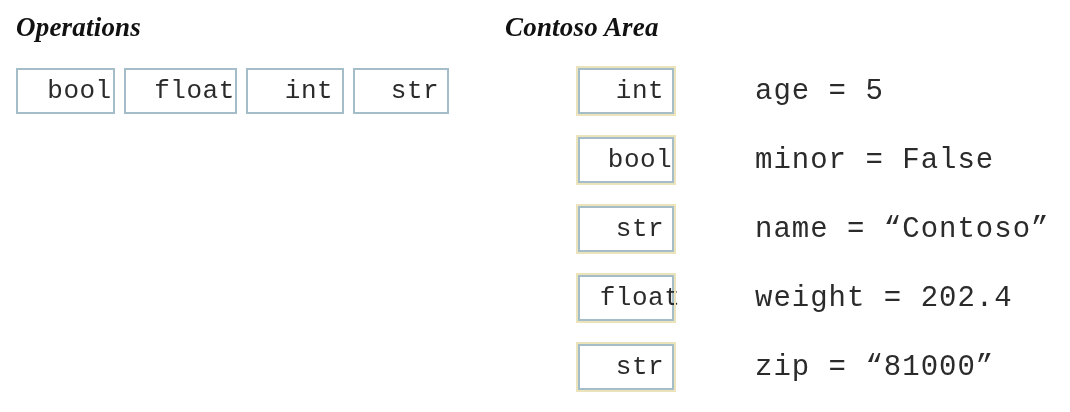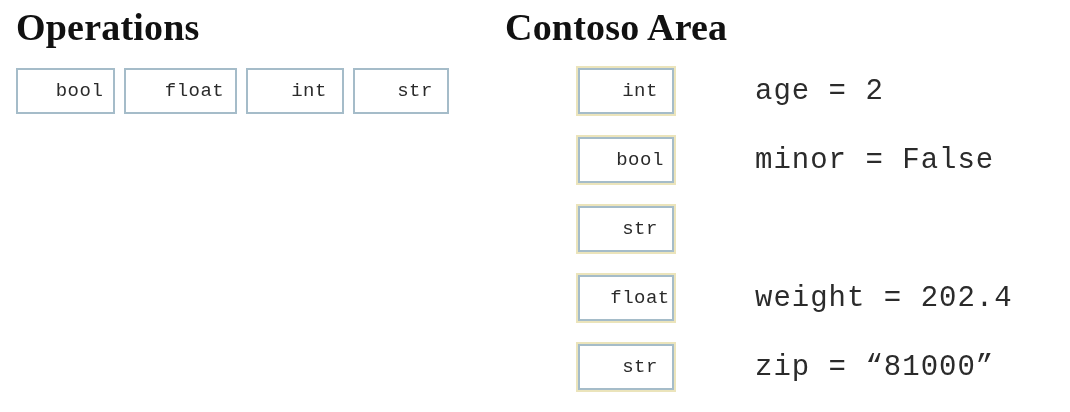--- a/index.html
+++ b/index.html
@@ -15,33 +15,34 @@
     background:#ffffff;
     font-family:"Liberation Mono", monospace;
     position:relative;overflow:hidden;
   }
   .panel{position:absolute;top:10px;}
   .panel-ops{left:16px;}
   .panel-answer{left:505px;}
   .panel-title{
     font-family:"Liberation Serif", serif;
     font-weight:700;
-    font-size:38px;
+    font-size:27px;
     line-height:34px;
     color:var(--header-ink);
     margin:0 0 24px 0;
     letter-spacing:0.2px;
+    font-style:italic;
   }
   .ops-row{display:flex;align-items:flex-start;gap:9px;}
   .box{
     height:46px;
     border:2px solid var(--box-border);
     background:#ffffff;
     display:flex;align-items:center;justify-content:center;
-    font-size:19px;
+    font-size:26px;
     color:var(--mono-ink);
     letter-spacing:0.5px;
     white-space:pre;
     padding-left:28px;
   }
   .op-box{cursor:grab;}
   .op-box:nth-child(1){width:99px;}
   .op-box:nth-child(2){width:113px;}
   .op-box:nth-child(3){width:98px;}
   .op-box:nth-child(4){width:96px;}
@@ -76,30 +77,31 @@
     <div class="box op-box">int</div>
     <div class="box op-box">str</div>
   </div>
 </div>
 
 <div class="panel panel-answer">
   <h2 class="panel-title">Contoso Area</h2>
 
   <div class="answer-row">
     <div class="box slot">int</div>
-    <div class="stmt">age = 2</div>
+    <div class="stmt">age = 5</div>
   </div>
 
   <div class="answer-row">
     <div class="box slot">bool</div>
     <div class="stmt">minor = False</div>
   </div>
 
   <div class="answer-row">
     <div class="box slot">str</div>
+    <div class="stmt">name = “Contoso”</div>
   </div>
 
   <div class="answer-row">
     <div class="box slot">float</div>
     <div class="stmt">weight = 202.4</div>
   </div>
 
   <div class="answer-row">
     <div class="box slot">str</div>
     <div class="stmt">zip = “81000”</div>

